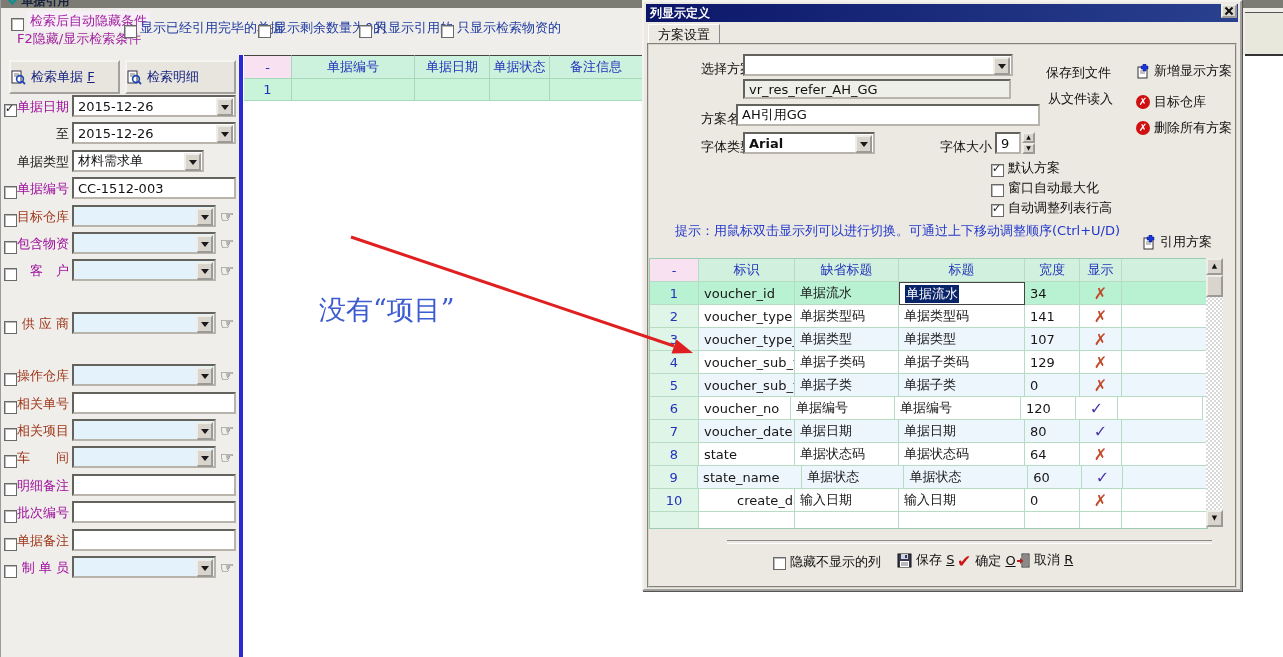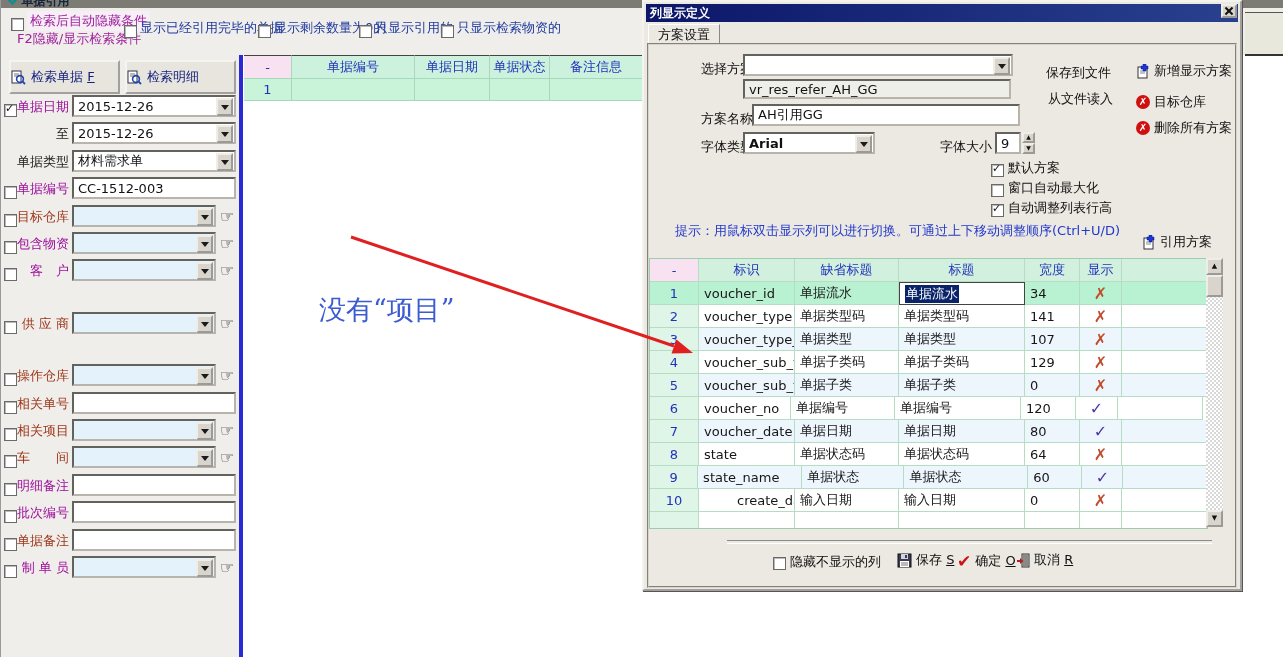--- a/index.html
+++ b/index.html
@@ -171,21 +171,21 @@
         <span class="frm-lbl" style="color: rgb(26, 26, 26);">至</span>
         <div class="fld" style="left: 71px; width: 164px;">
           <span>2015-12-26</span>
           <span class="combo-btn">
             <span class="tri"></span>
           </span>
         </div>
       </div>
       <div class="frm-row" style="top: 150px;">
         <span class="frm-lbl" style="color: rgb(26, 26, 26);">单据类型</span>
-        <div class="fld" style="left: 71px; width: 164px;">
+        <div class="fld" style="left: 71px; width: 132px;">
           <span>材料需求单</span>
           <span class="combo-btn">
             <span class="tri"></span>
           </span>
         </div>
       </div>
       <div class="frm-row" style="top: 177px;">
         <span class="frm-cb"><span class="cb"></span></span>
         <span class="frm-lbl" style="color: rgb(156, 13, 156);">单据编号</span>
         <div class="fld" style="left: 71px; width: 164px;">
@@ -362,21 +362,21 @@
     <div class="abs flat-link" style="left:492px;top:91px;">
       <span class="redcircle">✗</span>
       <span>目标仓库</span>
     </div>
     <div class="abs flat-link" style="left:492px;top:117px;">
       <span class="redcircle">✗</span>
       <span>删除所有方案</span>
     </div>
 
     <span class="abs dlbl" style="left:57px;top:108px;">方案名称</span>
-    <div class="abs fld" style="left:108px;top:102px;width:268px;">
+    <div class="abs fld" style="left:92px;top:102px;width:304px;">
       <span>AH引用GG</span>
     </div>
 
     <span class="abs dlbl" style="left:57px;top:136px;">字体类型</span>
     <div class="abs fld" style="left:99px;top:130px;width:132px;font-weight:bold;">
       <span>Arial</span>
       <span class="combo-btn">
           <span class="tri"></span>
         </span>
     </div>

